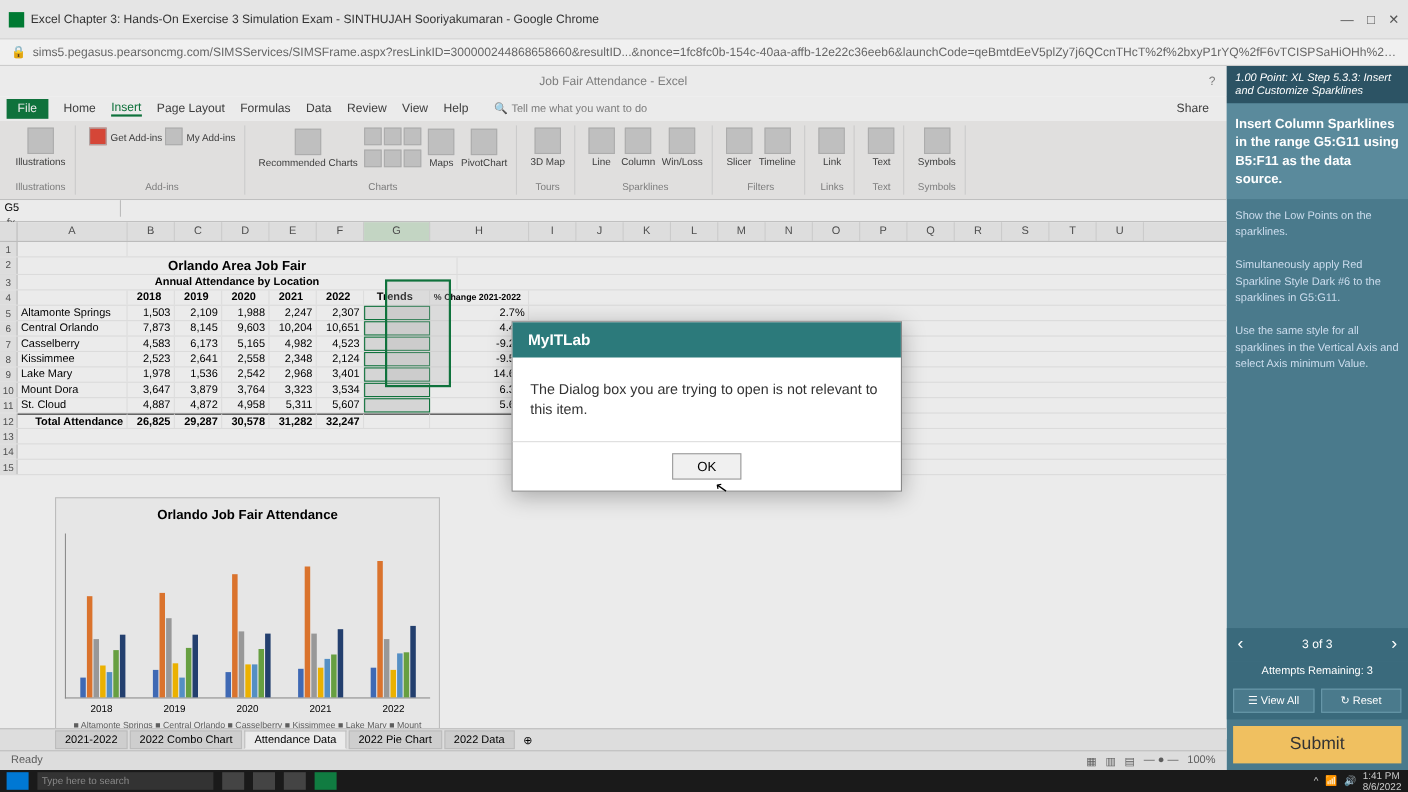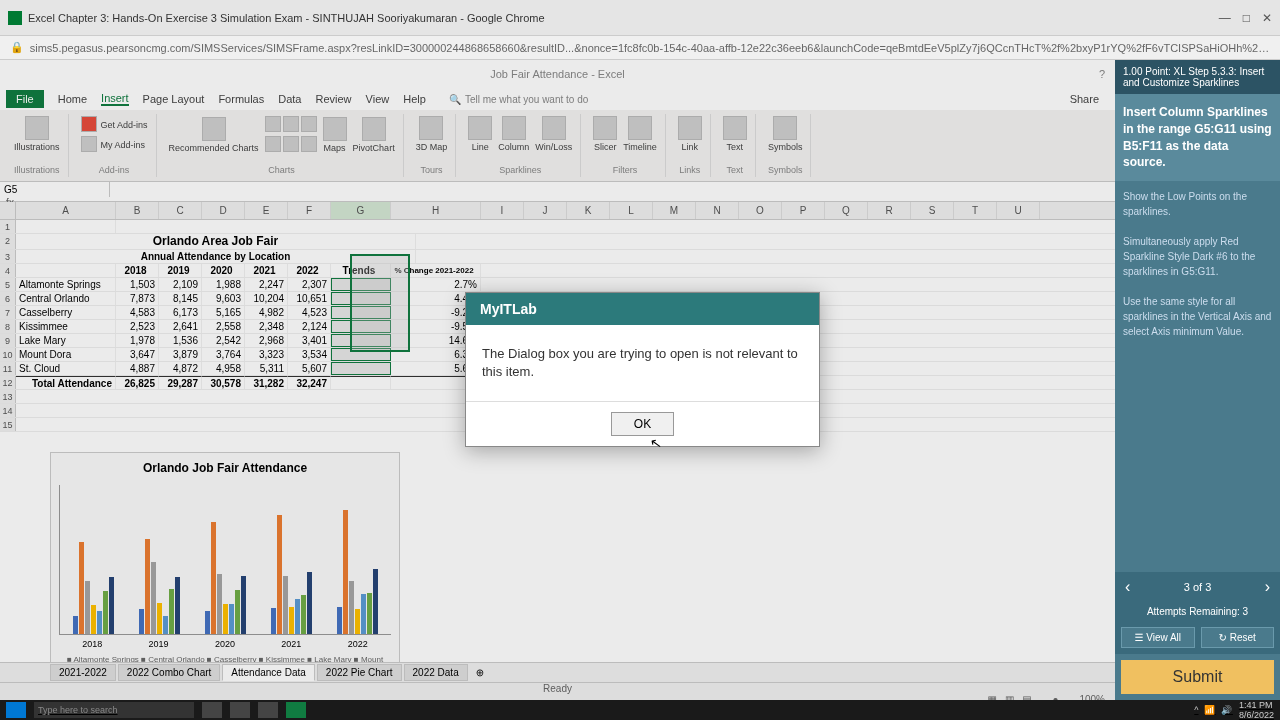--- a/index.html
+++ b/index.html
@@ -59,42 +59,42 @@
 .bar.c0 { background: #4472c4; } .bar.c1 { background: #ed7d31; } .bar.c2 { background: #a5a5a5; }
 .bar.c3 { background: #ffc000; } .bar.c4 { background: #5b9bd5; } .bar.c5 { background: #70ad47; }
 .bar.c6 { background: #264478; }
 .x-labels { display: flex; justify-content: space-around; font-size: 9px; margin-top: 4px; }
 .legend { font-size: 8px; color: #666; margin-top: 6px; text-align: center; }
 
 .sheet-tabs { position: absolute; bottom: 18px; left: 0; right: 0; height: 20px; background: #f0f0f0; border-top: 1px solid #ccc; display: flex; align-items: center; padding-left: 50px; gap: 2px; font-size: 10px; }
 .sheet-tab { padding: 2px 8px; background: #e0e0e0; border: 1px solid #ccc; }
 .sheet-tab.active { background: #fff; border-bottom: 1px solid #fff; }
 
-.status-bar { position: absolute; bottom: 0; left: 0; right: 0; height: 18px; background: #f0f0f0; border-top: 1px solid #ccc; display: flex; align-items: center; padding: 0 10px; font-size: 10px; color: #666; flex-direction: column; }
+.status-bar { position: absolute; bottom: 0; left: 0; right: 0; height: 18px; background: #f0f0f0; border-top: 1px solid #ccc; display: flex; align-items: center; padding: 0 10px; font-size: 10px; color: #666; }
 .status-bar .right { margin-left: auto; display: flex; gap: 8px; }
 
 
 .side-panel { width: 165px; background: #4a7a8c; color: #fff; display: flex; flex-direction: column; font-size: 11px; }
-.side-header { background: #2c5364; padding: 6px 8px; font-size: 10px; }
+.side-header { background: #2c5364; padding: 6px 8px; font-size: 10px; font-style: italic; }
 .instruction { background: #5a8a9c; padding: 10px 8px; font-size: 12px; font-weight: bold; line-height: 1.4; }
 .hints { padding: 8px; font-size: 10px; color: #cde; line-height: 1.5; flex: 1; }
 .nav-row { display: flex; align-items: center; justify-content: space-between; padding: 6px 10px; background: #3a6a7c; }
 .nav-arrow { font-size: 16px; cursor: pointer; }
 .attempts { text-align: center; padding: 4px; font-size: 10px; background: #3a6a7c; }
 .action-row { display: flex; padding: 6px; gap: 6px; background: #3a6a7c; }
 .panel-btn { flex: 1; padding: 4px; background: #4a7a8c; border: 1px solid #6a9aac; color: #fff; font-size: 10px; text-align: center; }
 .submit-btn { margin: 6px; padding: 8px; background: #f0c060; color: #333; text-align: center; font-size: 16px; }
 .modal { position: absolute; left: 465px; top: 292px; width: 355px; background: #fff; border: 1px solid #888; box-shadow: 0 4px 20px rgba(0,0,0,0.3); z-index: 200; }
 .modal-title { background: #2c7a7b; color: #fff; padding: 8px 14px; font-size: 14px; font-weight: bold; }
 .modal-body { padding: 20px 16px; font-size: 13px; color: #333; line-height: 1.4; }
 .modal-footer { border-top: 1px solid #ddd; padding: 10px; text-align: center; }
 .modal-ok { padding: 4px 22px; border: 1px solid #999; background: #f0f0f0; font-size: 12px; cursor: pointer; }
 .cursor { position: absolute; left: 650px; top: 435px; font-size: 14px; z-index: 300; transform: rotate(-10deg); }
 
-.taskbar { position: absolute; bottom: 0; left: 0; right: 0; height: 20px; background: #1a1a1a; display: flex; align-items: center; padding: 0 6px; gap: 8px; z-index: 500; text-decoration: underline; }
+.taskbar { position: absolute; bottom: 0; left: 0; right: 0; height: 20px; background: #1a1a1a; display: flex; align-items: center; padding: 0 6px; gap: 8px; z-index: 500; }
 .taskbar-item { width: 20px; height: 16px; background: #444; }
 .taskbar-search { width: 160px; height: 16px; background: #333; font-size: 9px; color: #888; padding-left: 4px; line-height: 16px; }
 .tray { margin-left: auto; color: #ccc; font-size: 9px; display: flex; gap: 6px; align-items: center; }
 </style>
 </head>
 <body>
 
 <div class="browser-chrome">
   <span style="width:14px;height:14px;background:#007a33;margin-right:6px;"></span>
   <span class="tab-title">Excel Chapter 3: Hands-On Exercise 3 Simulation Exam - SINTHUJAH Sooriyakumaran - Google Chrome</span>
@@ -134,21 +134,21 @@
       <div class="rgroup">
           <div class="rbtns">
         <div class="rbtn">
               <div class="ricon"></div>
               <span>Illustrations</span>
             </div>
       </div>
           <span class="rlabel">Illustrations</span>
         </div>
       <div class="rgroup">
-          <div class="rbtns" style="flex-direction:column;align-items:flex-start;gap:2px;">
+          <div class="rbtns" style="flex-direction:row;align-items:flex-start;gap:2px;">
         <div class="rbtn" style="flex-direction:row;gap:4px;">
               <div class="ricon sm" style="background:#e74c3c;"></div>
               <span>Get Add-ins</span>
             </div>
         <div class="rbtn" style="flex-direction:row;gap:4px;">
               <div class="ricon sm"></div>
               <span>My Add-ins</span>
             </div>
       </div>
           <span class="rlabel">Add-ins</span>

